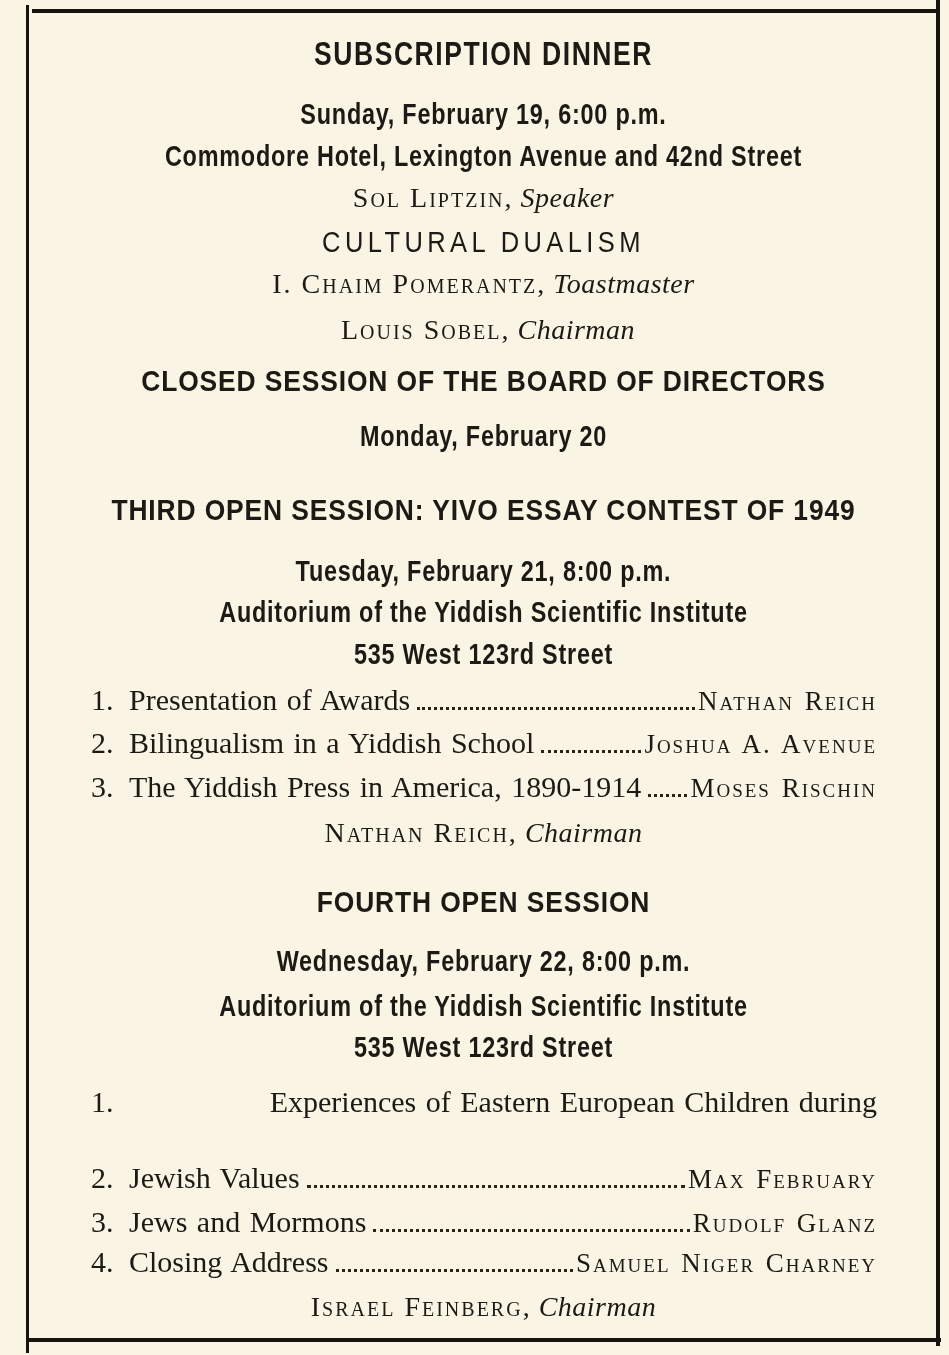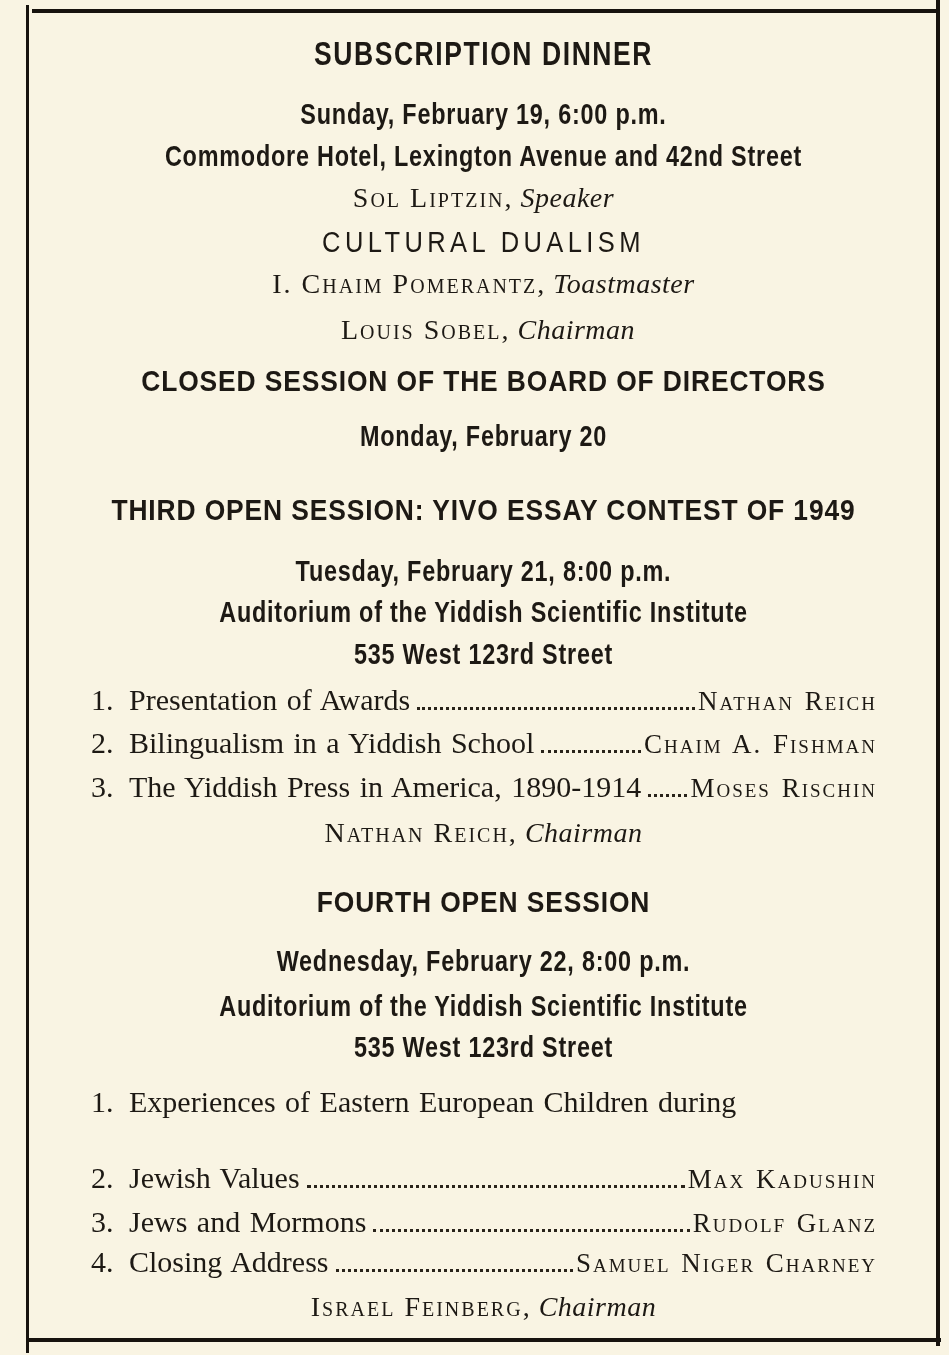--- a/index.html
+++ b/index.html
@@ -46,21 +46,21 @@
   .leader {
     flex: 1 1 auto; min-width: 14px;
     align-self: flex-end; margin: 0 3px 5px 7px;
     border-bottom: 3px dotted #29231a;
   }
   .speaker {
     font-variant: small-caps; font-size: 27px;
     letter-spacing: 2px; white-space: nowrap;
   }
   .two-line { align-items: flex-start; }
-  .prog-body { flex: 1 1 auto; display: block; }
+  .prog-body { flex: 1 1 auto; display: block; text-align: right; }
   .line1 { line-height: 1; margin-bottom: 8px; white-space: nowrap; }
   .line2-row { display: flex; align-items: baseline; }
 
   
   .y-title       { top: 36px; }
   .y-sunday      { top: 99px; }
   .y-commodore   { top: 141px; }
   .y-liptzin     { top: 184px; }
   .y-cultural    { top: 228px; }
   .y-pomerantz   { top: 270px; }
@@ -114,21 +114,21 @@
   <div class="prog-row y-t-item1">
     <span class="num">1.</span>
     <span class="prog-title">Presentation of Awards</span>
     <span class="leader"></span>
     <span class="speaker">Nathan Reich</span>
   </div>
   <div class="prog-row y-t-item2">
     <span class="num">2.</span>
     <span class="prog-title">Bilingualism in a Yiddish School</span>
     <span class="leader"></span>
-    <span class="speaker">Chaim A. Fishman</span>
+    <span class="speaker">Joshua A. Avenue</span>
   </div>
   <div class="prog-row y-t-item3">
     <span class="num">3.</span>
     <span class="prog-title">The Yiddish Press in America, 1890-1914</span>
     <span class="leader"></span>
     <span class="speaker">Moses Rischin</span>
   </div>
 
   <div class="line sc-line y-reich"><span class="sc">Nathan Reich,</span> <span class="role">Chairman</span></div>
 
@@ -140,21 +140,21 @@
   <div class="prog-row two-line y-f-item1">
     <span class="num">1.</span>
     <span class="prog-body">
       <span class="line1" style="display:block">Experiences of Eastern European Children during</span>
     </span>
   </div>
   <div class="prog-row y-f-item2">
     <span class="num">2.</span>
     <span class="prog-title">Jewish Values</span>
     <span class="leader"></span>
-    <span class="speaker">Max Kadushin</span>
+    <span class="speaker">Max February</span>
   </div>
   <div class="prog-row y-f-item3">
     <span class="num">3.</span>
     <span class="prog-title">Jews and Mormons</span>
     <span class="leader"></span>
     <span class="speaker">Rudolf Glanz</span>
   </div>
   <div class="prog-row y-f-item4">
     <span class="num">4.</span>
     <span class="prog-title">Closing Address</span>

